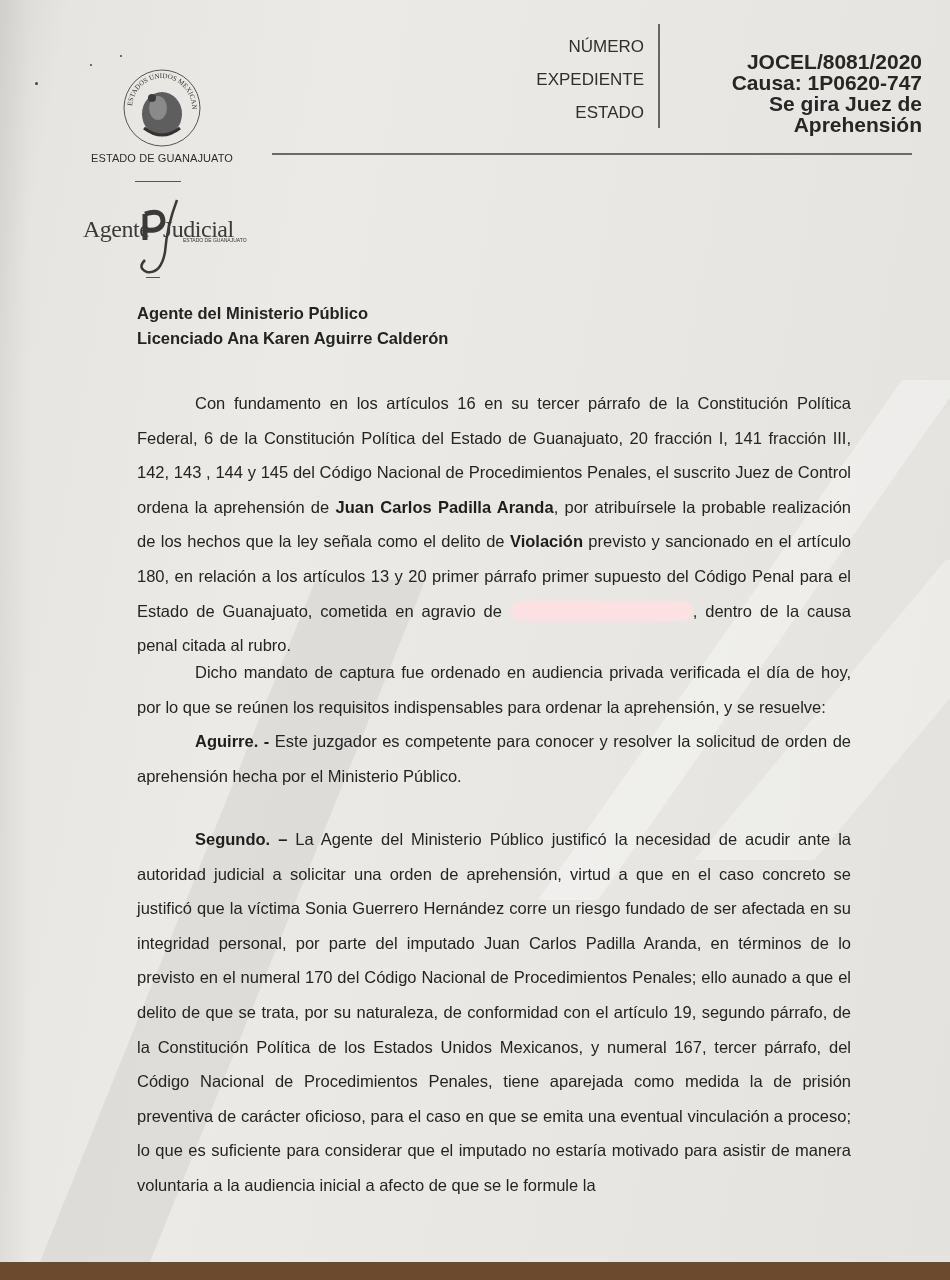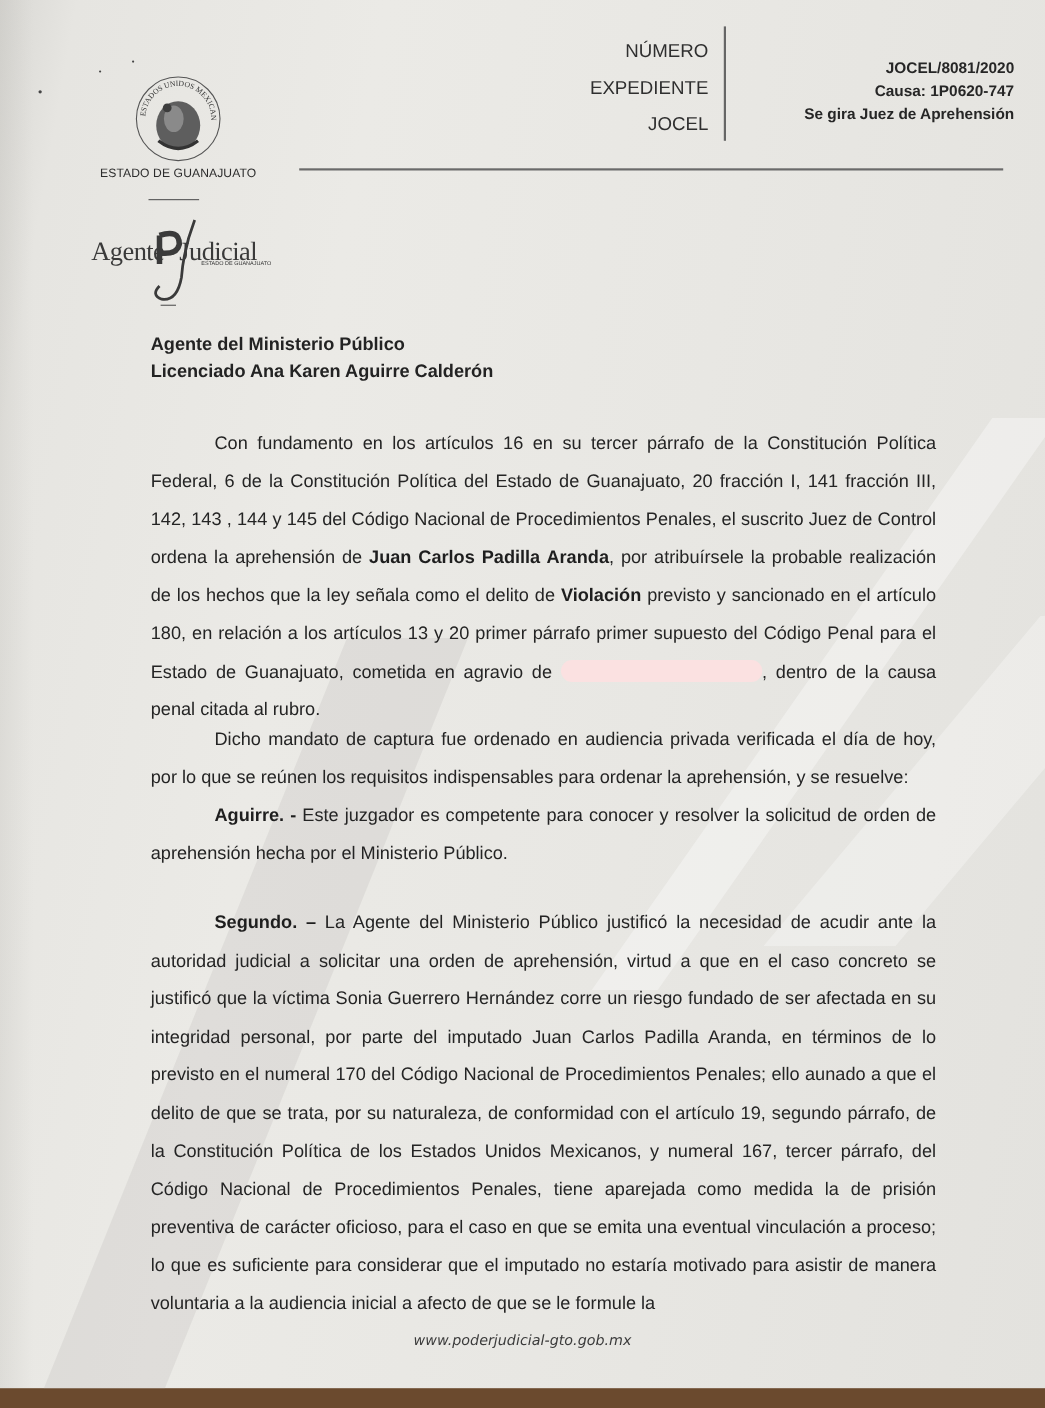--- a/index.html
+++ b/index.html
@@ -51,21 +51,21 @@
     }
 
     .meta-labels {
       position: absolute; left: 500px; top: 30px; width: 144px; text-align: right;
       font-size: 17px; color: #2f2f2f; line-height: 33px;
       font-family: "Liberation Sans", sans-serif;
     }
     .meta-divider { position: absolute; left: 658px; top: 24px; width: 2px; height: 104px; background: #666; }
     .meta-values {
       position: absolute; left: 666px; top: 51px; width: 256px; text-align: right;
-      font-size: 14px; font-weight: bold; color: #262626; line-height: 21px;
+      font-size: 21px; font-weight: bold; color: #262626; line-height: 21px;
     }
     .header-rule { position: absolute; left: 272px; top: 153px; width: 640px; height: 2px; background: #6a6a6a; }
 
     .addressee {
       position: absolute; left: 137px; top: 301px; font-size: 16.5px; font-weight: bold;
       color: #232323; line-height: 25px;
     }
 
     .body-text {
       position: absolute; left: 137px; width: 714px; font-size: 16.5px; color: #242424;
@@ -122,21 +122,21 @@
       <path d="M40 4 Q30 30 28 56 Q24 78 10 76 Q0 72 8 64" stroke="#3a3a3a" stroke-width="2.5" fill="none"></path>
     </svg>
     <span class="logo-judicial">Judicial</span>
     <span class="logo-sub">ESTADO DE GUANAJUATO</span>
   </div>
   <div class="rule-short" style="left:146px;top:277px;width:14px"></div>
 
   <div class="meta-labels">
     <div>NÚMERO</div>
     <div>EXPEDIENTE</div>
-    <div>JOCEL</div>
+    <div>ESTADO</div>
   </div>
   <div class="meta-divider"></div>
   <div class="meta-values">
     <div>JOCEL/8081/2020</div>
     <div>Causa: 1P0620-747</div>
     <div>Se gira Juez de Aprehensión</div>
   </div>
   <div class="header-rule"></div>
 
   <div class="addressee">
@@ -153,14 +153,13 @@
   </div>
 
   <div class="body-text p3">
     <p class="indent"><b>Aguirre. -</b><span> Este juzgador es competente para conocer y resolver la solicitud de orden de aprehensión hecha por el Ministerio Público.</span></p>
   </div>
 
   <div class="body-text p4">
     <p class="indent"><b>Segundo. –</b><span>  La Agente del Ministerio Público justificó la necesidad de acudir ante la autoridad judicial a solicitar una orden de aprehensión, virtud a que en el caso concreto se justificó que la víctima Sonia Guerrero Hernández corre un riesgo fundado de ser afectada en su integridad personal, por parte del imputado Juan Carlos Padilla Aranda, en términos de lo previsto en el numeral 170 del Código Nacional de Procedimientos Penales; ello aunado a que el delito de que se trata, por su naturaleza, de conformidad con el artículo 19, segundo párrafo, de la Constitución Política de los Estados Unidos Mexicanos, y numeral 167, tercer párrafo, del Código Nacional de Procedimientos Penales, tiene aparejada como medida la de prisión preventiva de carácter oficioso, para el caso en que se emita una eventual vinculación a proceso; lo que es suficiente para considerar que el imputado no estaría motivado para asistir de manera voluntaria a la audiencia inicial a afecto de que se le formule la</span></p>
   </div>
 
-  <div class="footer-url">www.poderjudicial-gto.gob.mx</div>
 </div>
 
 </body></html>

